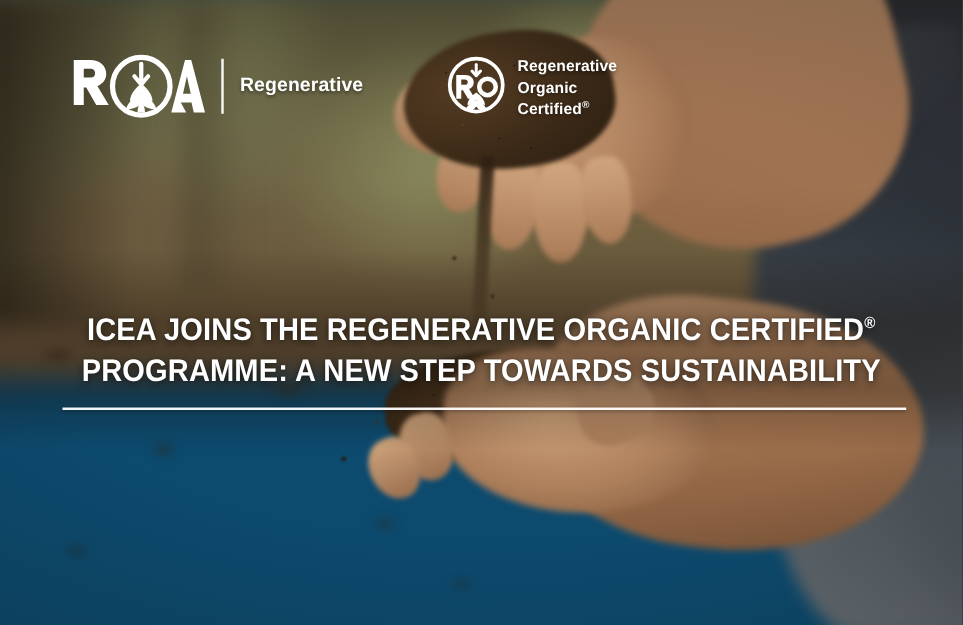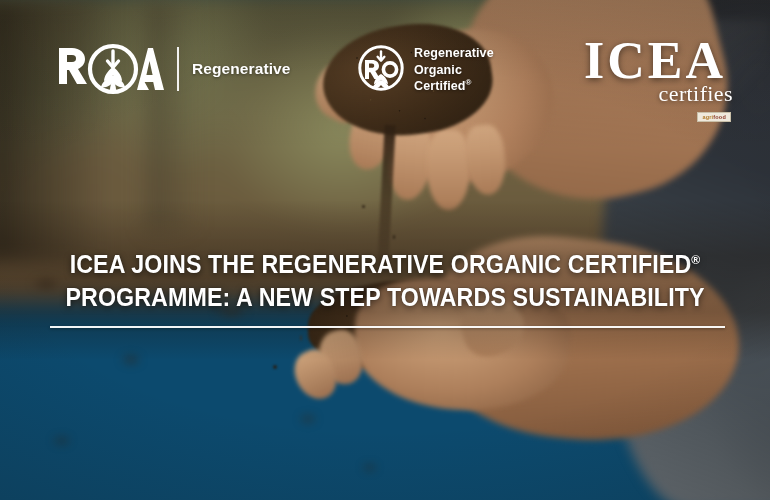--- a/index.html
+++ b/index.html
@@ -360,27 +360,20 @@
             <path d="M24 36 c-5 2-8 5.6-8.6 8.6 3 .7 7-.7 8.6-3.5 1.6 2.8 5.6 4.2 8.6 3.5-.6-3-3.6-6.6-8.6-8.6 Z" fill="#fff"></path>
           </svg>
         </span>
         <span class="roc-text">
           <span>Regenerative</span><br>
           <span>Organic</span><br>
           <span>Certified</span><sup>®</sup>
         </span>
       </div>
 
-      <div class="icea-logo">
-        <div class="icea-word">ICEA</div>
-        <div class="icea-sub">certifies</div>
-        <div class="icea-tag-wrap">
-          <span class="icea-tag"><span class="tag-a">agri</span><span>food</span></span>
-        </div>
-      </div>
 
     </div>
 
     <div class="headline">
       <span>ICEA JOINS THE REGENERATIVE ORGANIC CERTIFIED</span><sup>®</sup>
       <span class="l2">PROGRAMME: A NEW STEP TOWARDS SUSTAINABILITY</span>
     </div>
 
     <div class="rule"></div>
 

